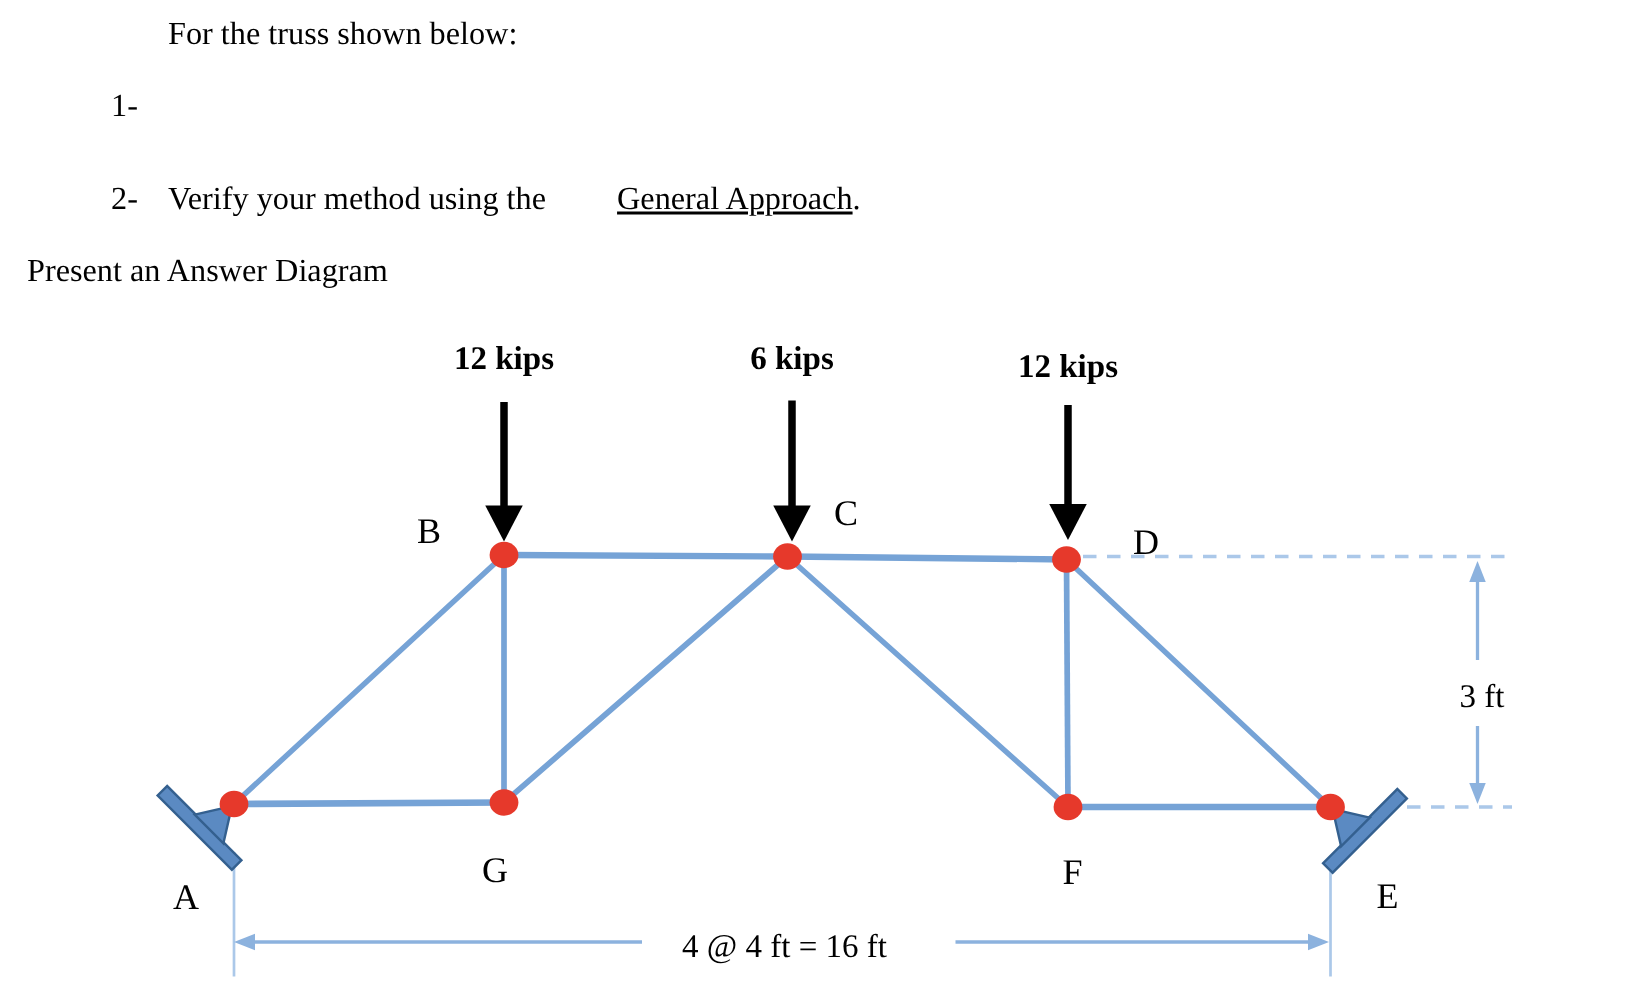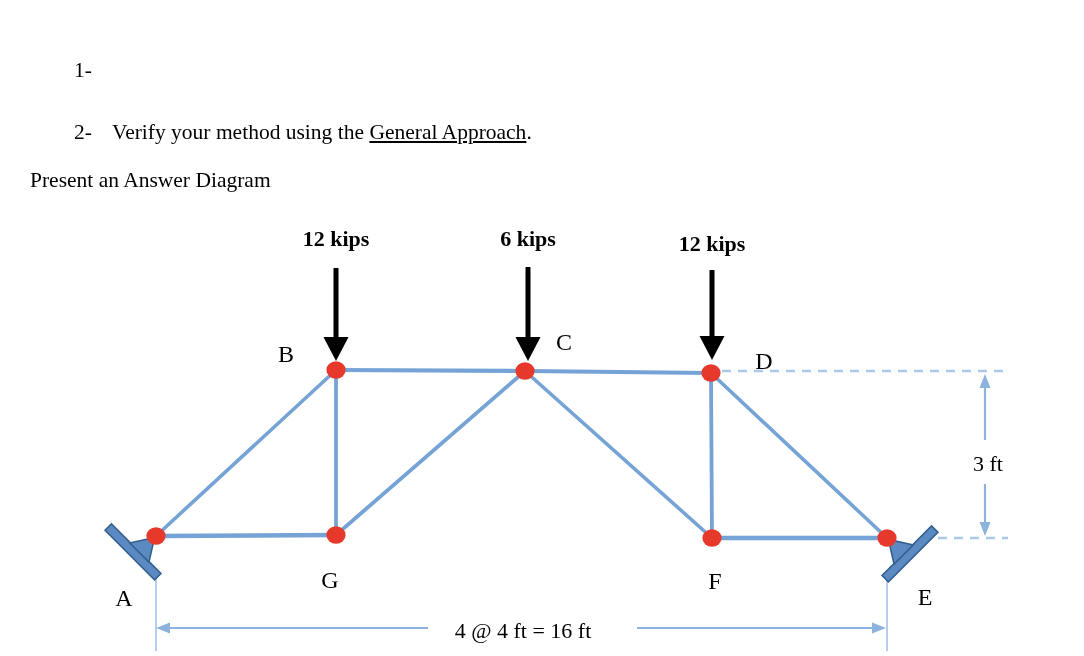--- a/index.html
+++ b/index.html
@@ -11,35 +11,36 @@
     overflow: hidden;
     font-family: "Liberation Serif", serif;
     color: #000000;
   }
   .tline {
     position: absolute;
     font-size: 21.5px;
     line-height: 30px;
     white-space: nowrap;
   }
-  .ul { text-decoration: underline; }
+  .ul { text-decoration: underline; margin-left: 42px; }
   #truss-svg { position: absolute; left: 0; top: 0; }
 </style>
 </head>
 <body>
 
 <div class="page">
 
+  <div class="tline" style="left:112px; top:7px;">For the truss shown below:</div>
 
   <div class="tline" style="left:74px; top:55px;">1-</div>
 
   <div class="tline" style="left:74px; top:117px;">2-</div>
   <div class="tline" style="left:112px; top:117px;"><span>Verify your method using the </span><span class="ul">General Approach</span><span>.</span></div>
 
-  <div class="tline" style="left:18px; top:165px;margin-left:12px;">Present an Answer Diagram</div>
+  <div class="tline" style="left:18px; top:165px;">Present an Answer Diagram</div>
 
   <svg id="truss-svg" width="1084" height="656" viewBox="0 0 1084 656">
       <line x1="722" y1="371" x2="1008" y2="371" stroke="#abc8e9" stroke-width="2.4" stroke-dasharray="9 7"></line>
       <line x1="922" y1="538" x2="1008" y2="538" stroke="#abc8e9" stroke-width="2.4" stroke-dasharray="9 7"></line>
       <line x1="156" y1="568" x2="156" y2="651" stroke="#abc8e9" stroke-width="1.8"></line>
       <line x1="887" y1="578" x2="887" y2="651" stroke="#abc8e9" stroke-width="1.8"></line>
       <line x1="165" y1="628" x2="428" y2="628" stroke="#8cb2de" stroke-width="2.2"></line>
       <line x1="637" y1="628" x2="877" y2="628" stroke="#8cb2de" stroke-width="2.2"></line>
       <path d="M156,628 L170,622.5 L170,633.5 Z" fill="#8cb2de"></path>
       <path d="M886,628 L872,622.5 L872,633.5 Z" fill="#8cb2de"></path>

